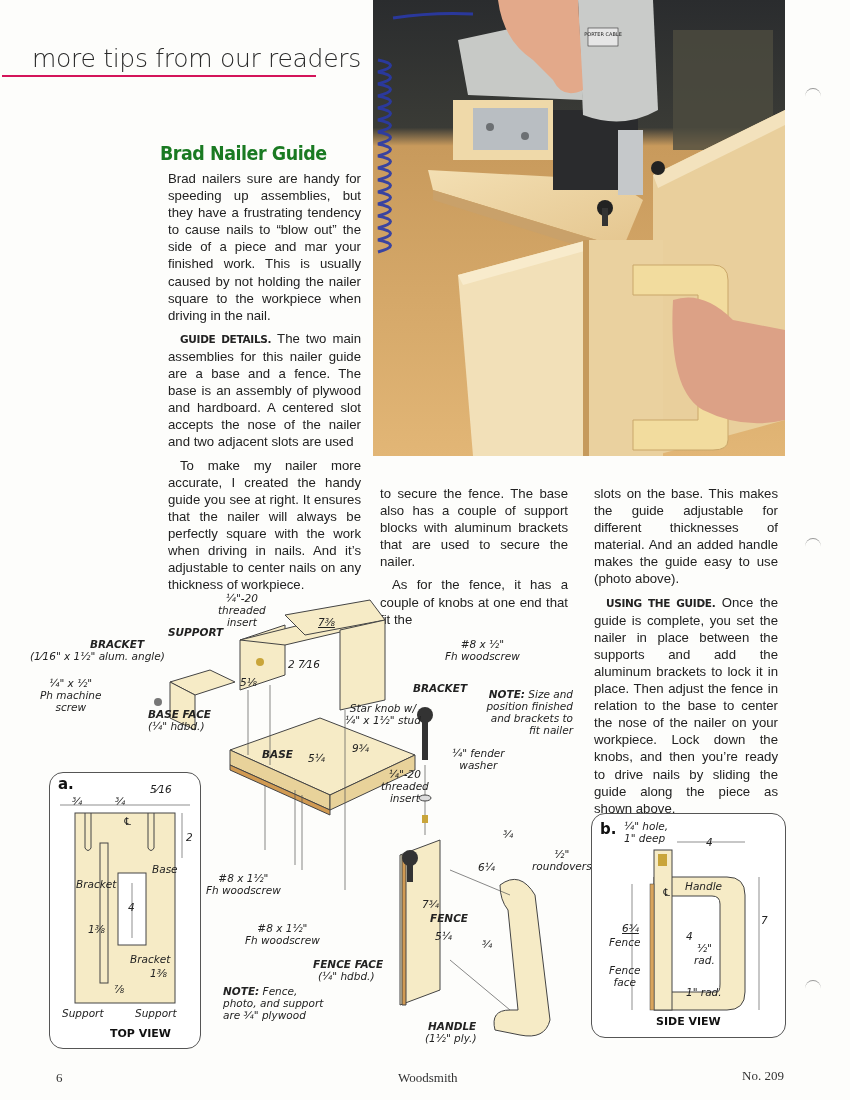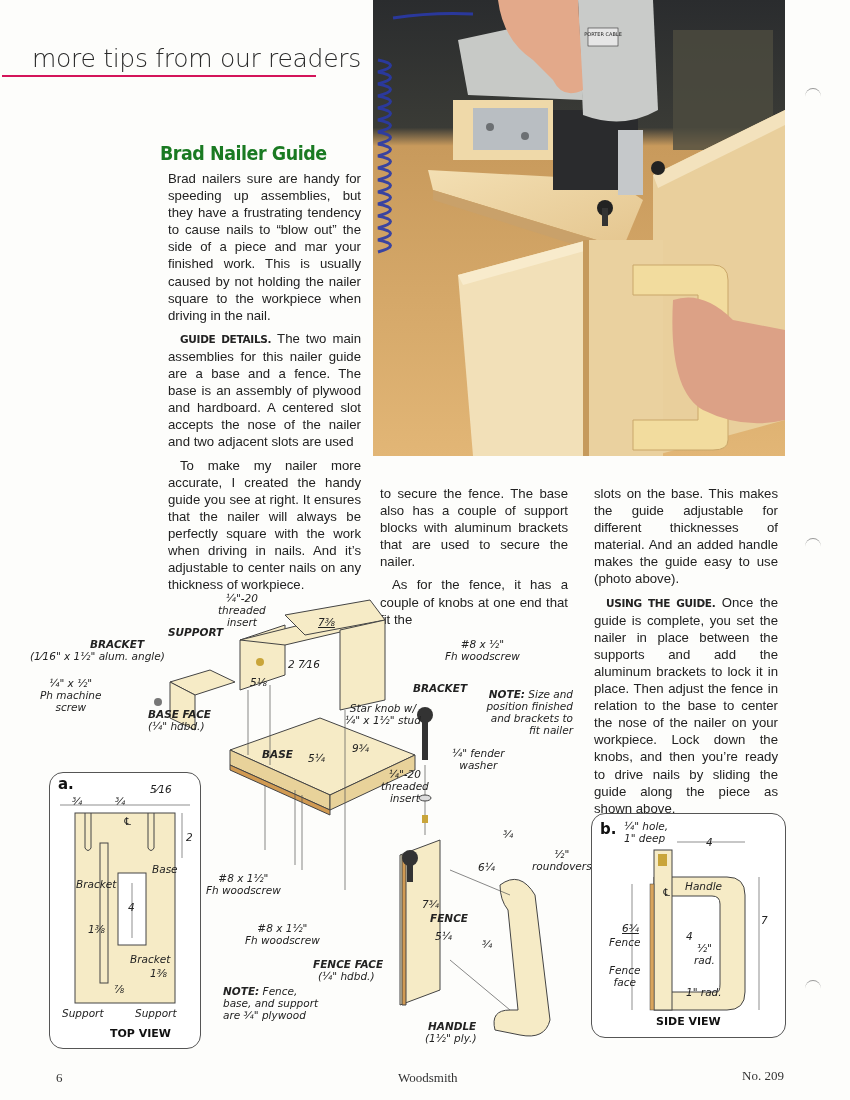--- a/index.html
+++ b/index.html
@@ -164,21 +164,21 @@
   </div>
   <div class="lbl" style="left:128px;top:36px;"><b>SUPPORT</b></div>
   <div class="lbl" style="left:50px;top:48px;"><b>BRACKET</b></div>
   <div class="lbl" style="left:-10px;top:60px;">(1⁄16" x 1½" alum. angle)</div>
   <div class="lbl" style="left:0px;top:87px;">
     <div>¼" x ½"</div>
       <div>Ph machine</div>
       <div>screw</div>
   </div>
   <div class="lbl" style="left:278px;top:26px;text-decoration:underline;">7⅜</div>
-  <div class="lbl" style="left:210px;top:86px;text-align:center;">5⅛</div>
+  <div class="lbl" style="left:200px;top:86px;text-align:center;">5⅛</div>
   <div class="lbl" style="left:248px;top:68px;">2 7⁄16</div>
   <div class="lbl" style="left:405px;top:48px;">
     <div>#8 x ½"</div>
       <div>Fh woodscrew</div>
   </div>
   <div class="lbl" style="left:373px;top:92px;"><b>BRACKET</b></div>
   <div class="lbl r" style="left:443px;top:98px;width:90px;">
     <div><b>NOTE:</b> <span>Size and</span></div>
     <div>position finished</div>
       <div>and brackets to</div>
@@ -217,21 +217,21 @@
   </div>
   <div class="lbl" style="left:438px;top:271px;">6¼</div>
   <div class="lbl" style="left:382px;top:308px;">7¾</div>
   <div class="lbl" style="left:390px;top:322px;"><b>FENCE</b></div>
   <div class="lbl" style="left:395px;top:340px;">5¼</div>
   <div class="lbl" style="left:442px;top:348px;">¾</div>
   <div class="lbl" style="left:273px;top:368px;"><b>FENCE FACE</b></div>
   <div class="lbl" style="left:278px;top:380px;">(¼" hdbd.)</div>
   <div class="lbl l" style="left:183px;top:395px;">
     <div><b>NOTE:</b> <span>Fence,</span></div>
-    <div>base, and support</div>
+    <div>photo, and support</div>
       <div>are ¾" plywood</div>
   </div>
   <div class="lbl" style="left:388px;top:430px;"><b>HANDLE</b></div>
   <div class="lbl" style="left:385px;top:442px;">(1½" ply.)</div>
 </div>
 
 <div class="panel" style="left:49px;top:772px;width:150px;height:275px;">
   <div class="panel-letter" style="left:8px;top:2px;">a.</div>
   <svg width="150" height="275" style="position:absolute;left:0;top:0">
     <rect x="25" y="40" width="100" height="190" fill="#f6ebc6" stroke="#444"></rect>

